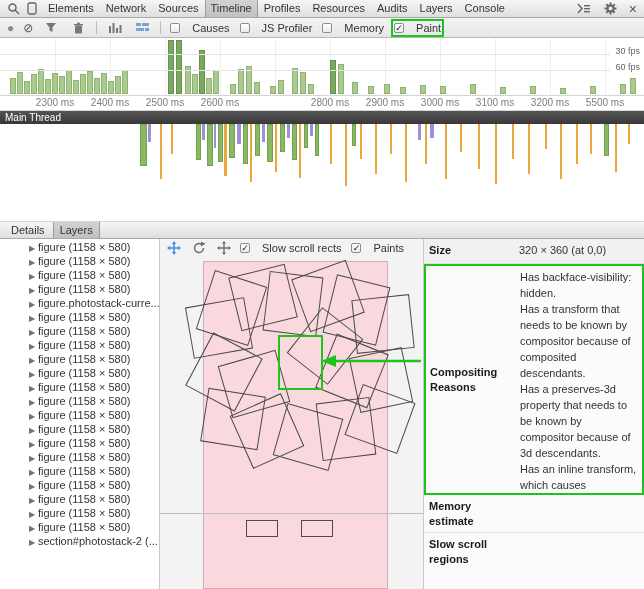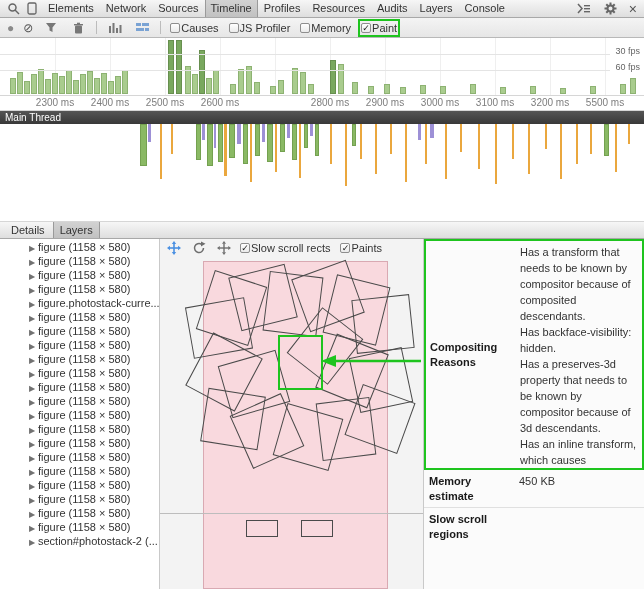--- a/index.html
+++ b/index.html
@@ -15,21 +15,21 @@
   .tab.sel{background:linear-gradient(#d2d2d2,#c1c1c1);box-shadow:inset 1px 0 #9a9a9a,inset -1px 0 #9a9a9a;}
   .spacer{flex:1;}
   .right-icons{display:flex;align-items:center;gap:9px;padding-right:3px;}
   .glyph{color:#555;font-size:12px;line-height:12px;}
 
   
   .toolbar2{height:20px;flex:none;display:flex;align-items:center;gap:9px;
             background:linear-gradient(#f4f4f4,#e6e6e6);border-bottom:1px solid #b8b8b8;padding:0 7px;}
   .sep{width:1px;height:13px;background:#bcbcbc;flex:none;}
   .cbgroup{display:flex;align-items:center;gap:10px;}
-  .cb{display:inline-flex;align-items:center;gap:1px;white-space:nowrap;}
+  .cb{display:inline-flex;align-items:center;gap:12px;white-space:nowrap;}
   .cb .box{width:10px;height:10px;border:1px solid #8e8e8e;border-radius:2px;flex:none;
            background:linear-gradient(#fff,#ebebeb);font-size:9px;line-height:9px;text-align:center;color:#222;}
   .cb.hl{outline:2px solid #1ec41e;outline-offset:1px;}
 
   
   .overview{position:relative;height:58px;flex:none;background:#fff;border-bottom:1px solid #d6d6d6;overflow:hidden;}
   .vgrid{position:absolute;top:0;bottom:0;width:1px;background:#efefef;}
   .fbar{position:absolute;bottom:1px;width:6px;background:#a9cc8e;border:1px solid #8db272;}
   .fbar.dark{background:#79a85e;border-color:#678f4f;}
   .fps-line{position:absolute;left:0;right:34px;height:1px;background:#e4e4e4;}
@@ -445,32 +445,35 @@
           </div>
         <div class="hline"></div>
         <svg class="green-arrow" width="102" height="16">
           <line x1="100" y1="8" x2="14" y2="8" stroke="#1ec41e" stroke-width="2.5"></line>
           <polygon points="0,8 15,2 15,14" fill="#1ec41e"></polygon>
         </svg>
       </div>
     </div>
 
     <div class="details">
+      <div class="drow size-row">
+        <div class="dlabel">Size</div>
+        <div class="dvalue">320 × 360 (at 0,0)</div>
+      </div>
       <div class="drow creasons">
         <div class="dlabel">Compositing Reasons</div>
         <div class="dvalue">
+            <div class="reason">Has backface-visibility: hidden.</div>
             <div class="reason">Has a transform that needs to be known by compositor because of composited descendants.</div>
-            <div class="reason">Has backface-visibility: hidden.</div>
             <div class="reason">Has a preserves-3d property that needs to be known by compositor because of 3d descendants.</div>
             <div class="reason">Has an inline transform, which causes subsequent layers to assume overlap.</div>
           </div>
       </div>
       <div class="drow mem-row">
         <div class="dlabel">Memory estimate</div>
-        <div class="dvalue">450 KB</div>
       </div>
       <div class="drow slow-row">
         <div class="dlabel">Slow scroll regions</div>
         <div class="dvalue"></div>
       </div>
     </div>
 
   </div>
 </div>
 

